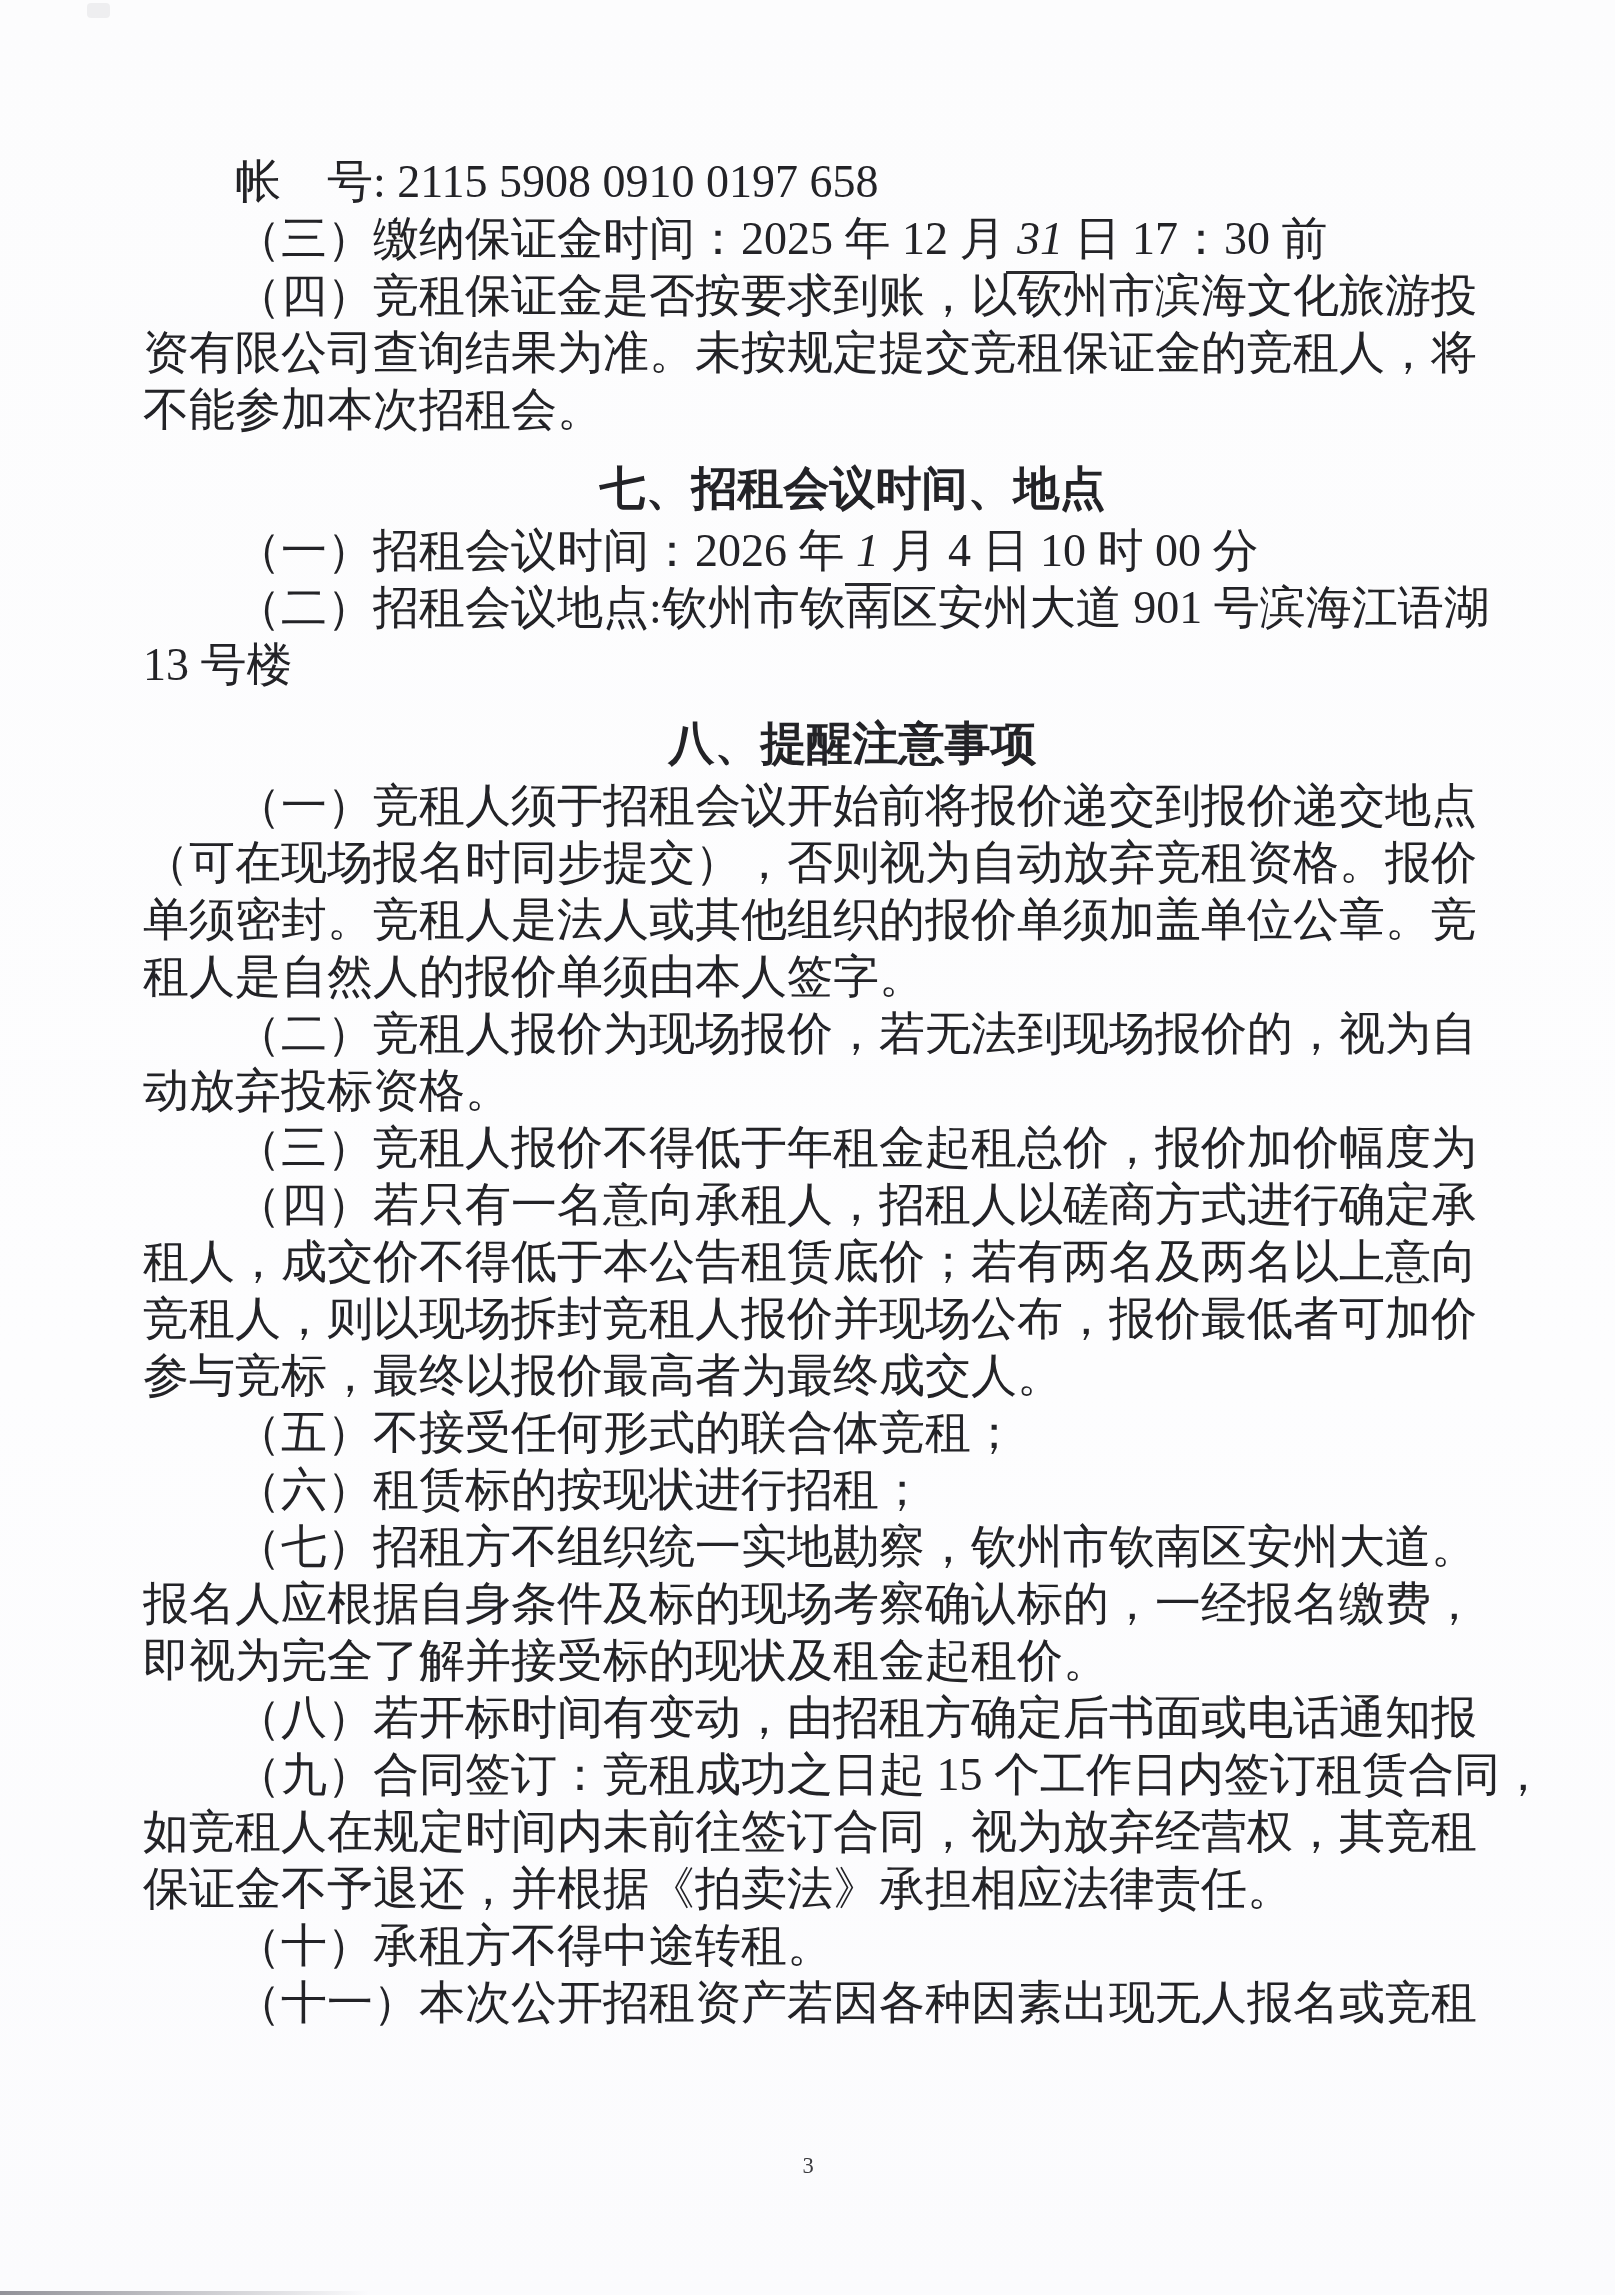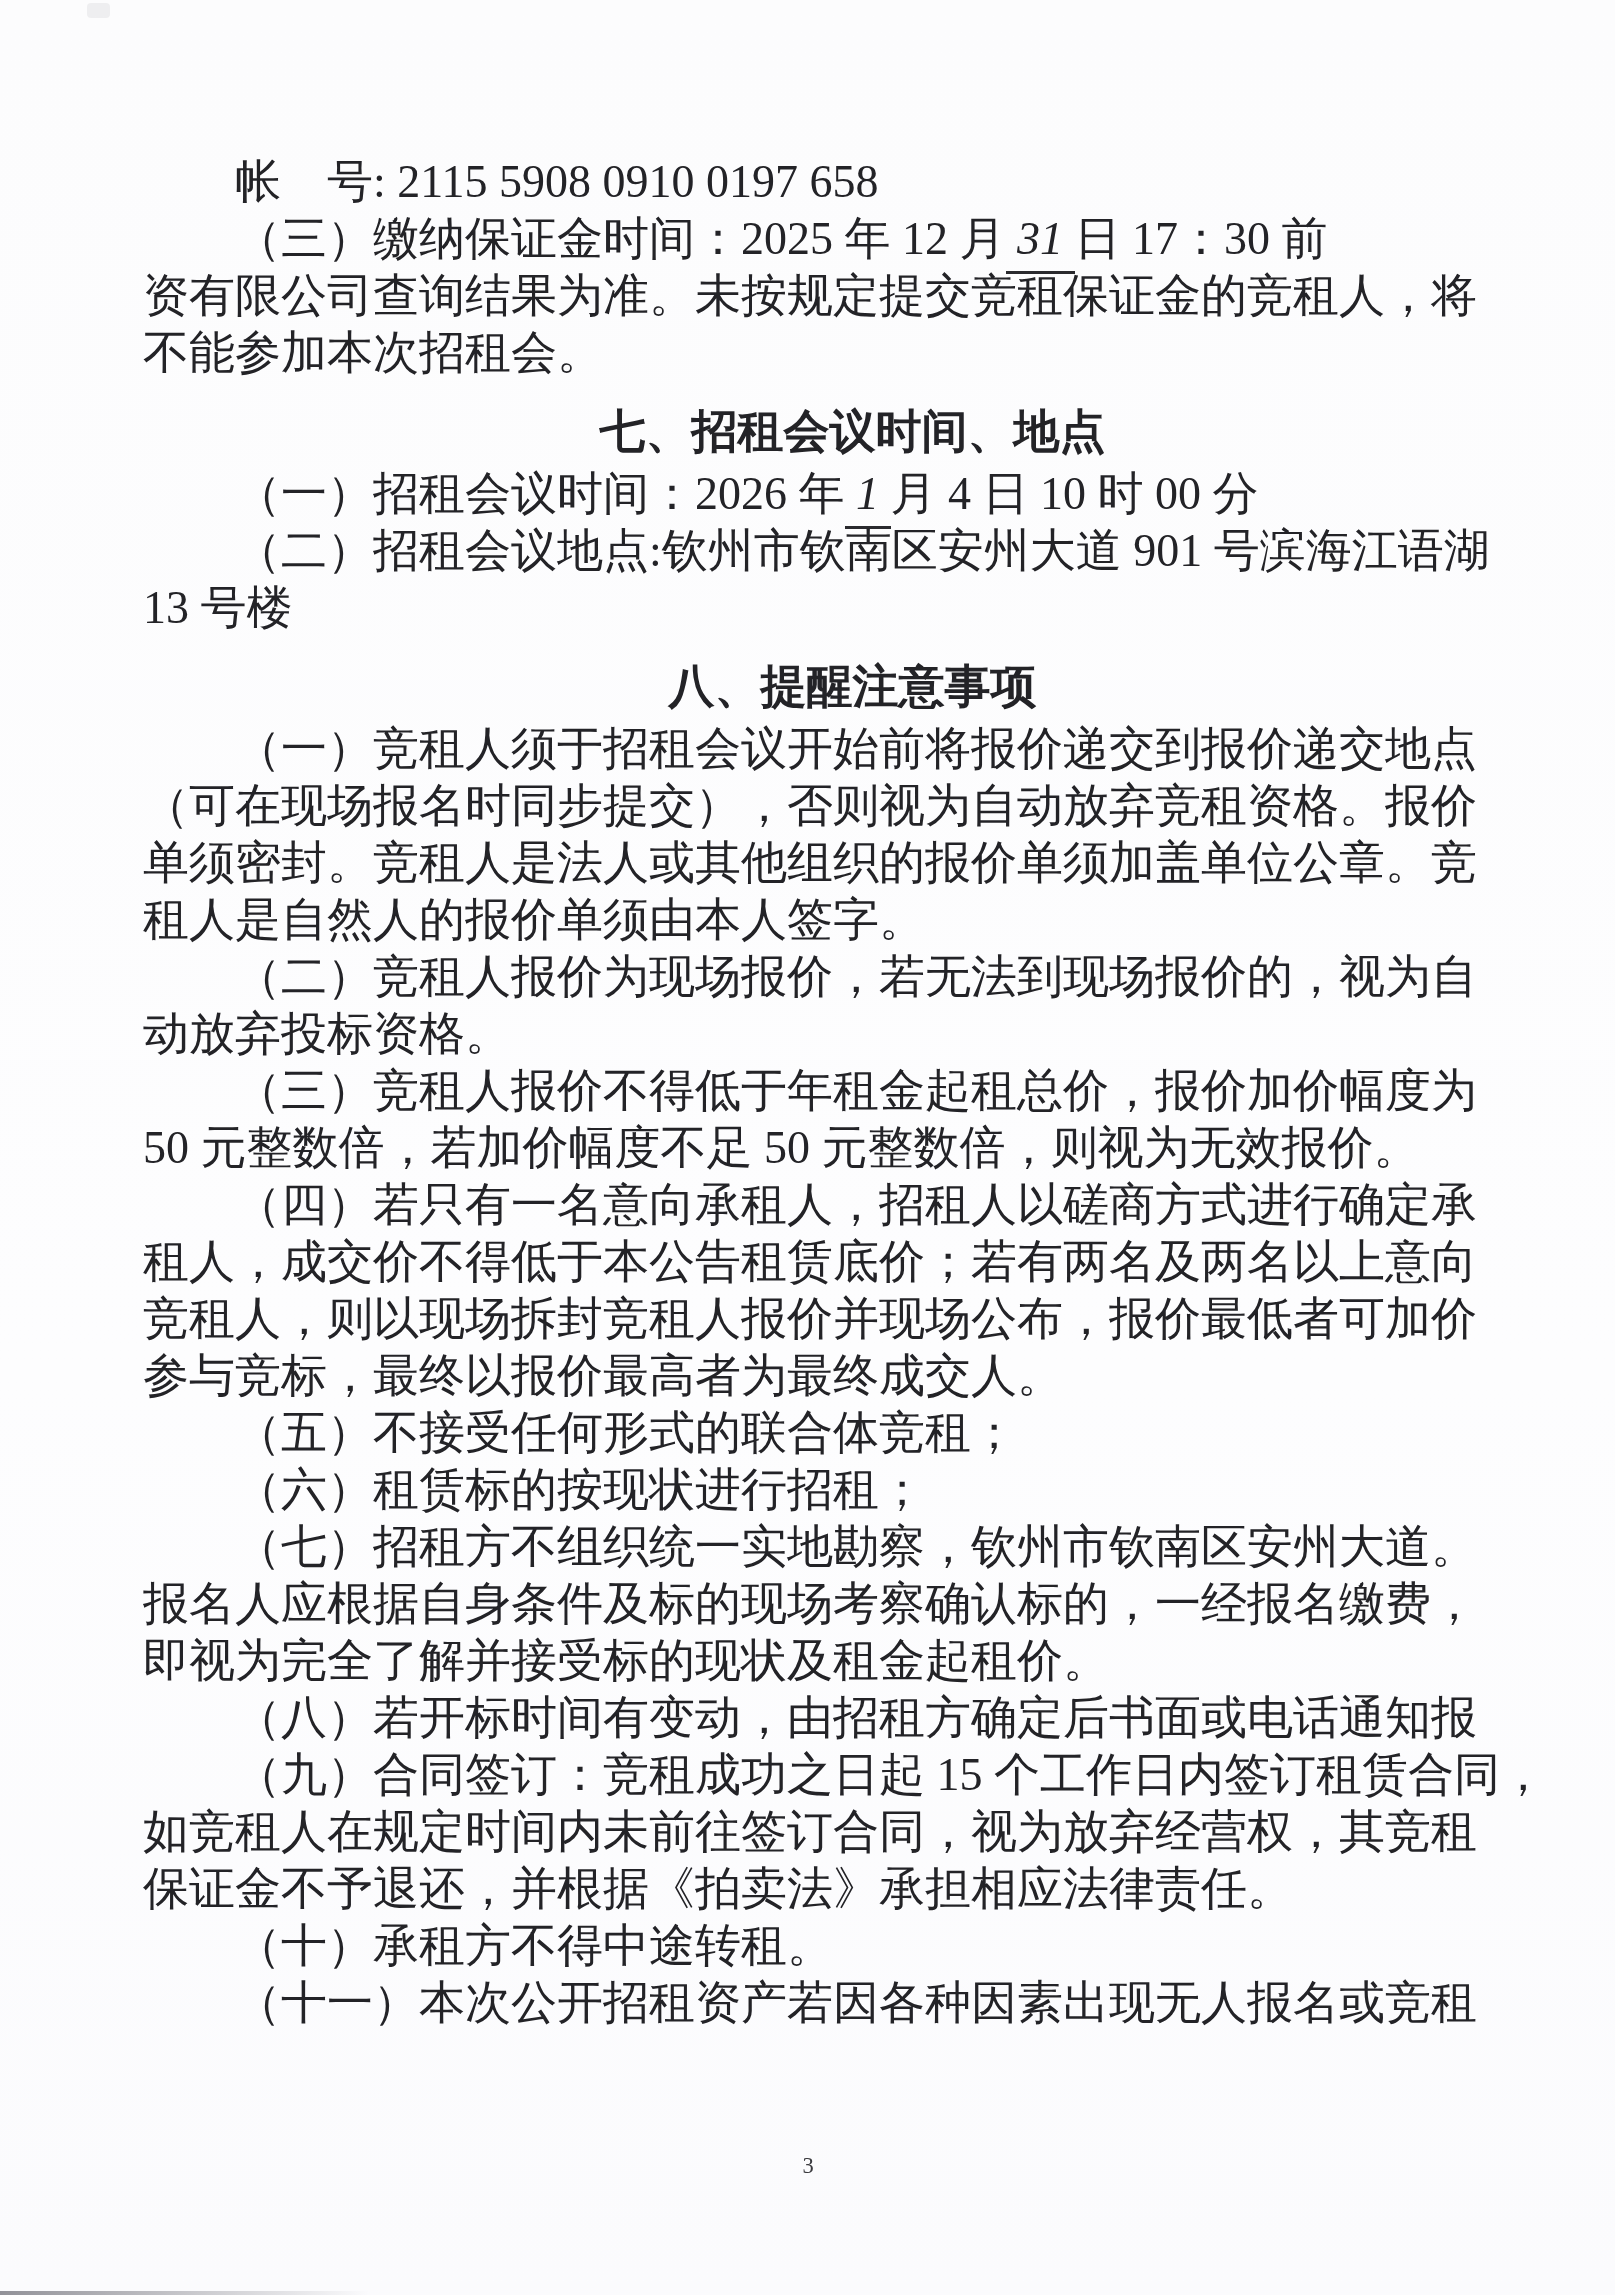--- a/index.html
+++ b/index.html
@@ -48,35 +48,35 @@
   }
 </style>
 </head>
 <body>
 
 <div class="page">
   <div class="artifact-top"></div>
   <div class="content">
       <div class="line indent"><span>帐　号: 2115 5908 0910 0197 658</span></div>
       <div class="line indent"><span>（三）缴纳保证金时间：2025 年 12 月</span><span class="u"> 31 </span><span>日 17：30 前</span></div>
+      <div class="line indent"><span>（四）竞租保证金是否按要求到账，以钦州市滨海文化旅游投</span></div>
       <div class="line"><span>资有限公司查询结果为准。未按规定提交竞租保证金的竞租人，将</span></div>
       <div class="line"><span>不能参加本次招租会。</span></div>
       <div class="line heading indent"><span>七、招租会议时间、地点</span></div>
       <div class="line indent"><span>（一）招租会议时间：2026 年</span><span class="u"> 1 </span><span>月 4 日 10 时 00 分</span></div>
       <div class="line indent"><span>（二）招租会议地点:钦州市钦南区安州大道 901 号滨海江语湖</span></div>
       <div class="line"><span>13 号楼</span></div>
       <div class="line heading indent"><span>八、提醒注意事项</span></div>
       <div class="line indent"><span>（一）竞租人须于招租会议开始前将报价递交到报价递交地点</span></div>
       <div class="line"><span>（可在现场报名时同步提交），否则视为自动放弃竞租资格。报价</span></div>
       <div class="line"><span>单须密封。竞租人是法人或其他组织的报价单须加盖单位公章。竞</span></div>
       <div class="line"><span>租人是自然人的报价单须由本人签字。</span></div>
       <div class="line indent"><span>（二）竞租人报价为现场报价，若无法到现场报价的，视为自</span></div>
       <div class="line"><span>动放弃投标资格。</span></div>
       <div class="line indent"><span>（三）竞租人报价不得低于年租金起租总价，报价加价幅度为</span></div>
-      <div class="line"><span>50 元整数倍，若加价幅度不足 50 元整数倍，则视为无效报价。</span></div>
       <div class="line indent"><span>（四）若只有一名意向承租人，招租人以磋商方式进行确定承</span></div>
       <div class="line"><span>租人，成交价不得低于本公告租赁底价；若有两名及两名以上意向</span></div>
       <div class="line"><span>竞租人，则以现场拆封竞租人报价并现场公布，报价最低者可加价</span></div>
       <div class="line"><span>参与竞标，最终以报价最高者为最终成交人。</span></div>
       <div class="line indent"><span>（五）不接受任何形式的联合体竞租；</span></div>
       <div class="line indent"><span>（六）租赁标的按现状进行招租；</span></div>
       <div class="line indent"><span>（七）招租方不组织统一实地勘察，钦州市钦南区安州大道。</span></div>
       <div class="line"><span>报名人应根据自身条件及标的现场考察确认标的，一经报名缴费，</span></div>
       <div class="line"><span>即视为完全了解并接受标的现状及租金起租价。</span></div>
       <div class="line indent"><span>（八）若开标时间有变动，由招租方确定后书面或电话通知报</span></div>

